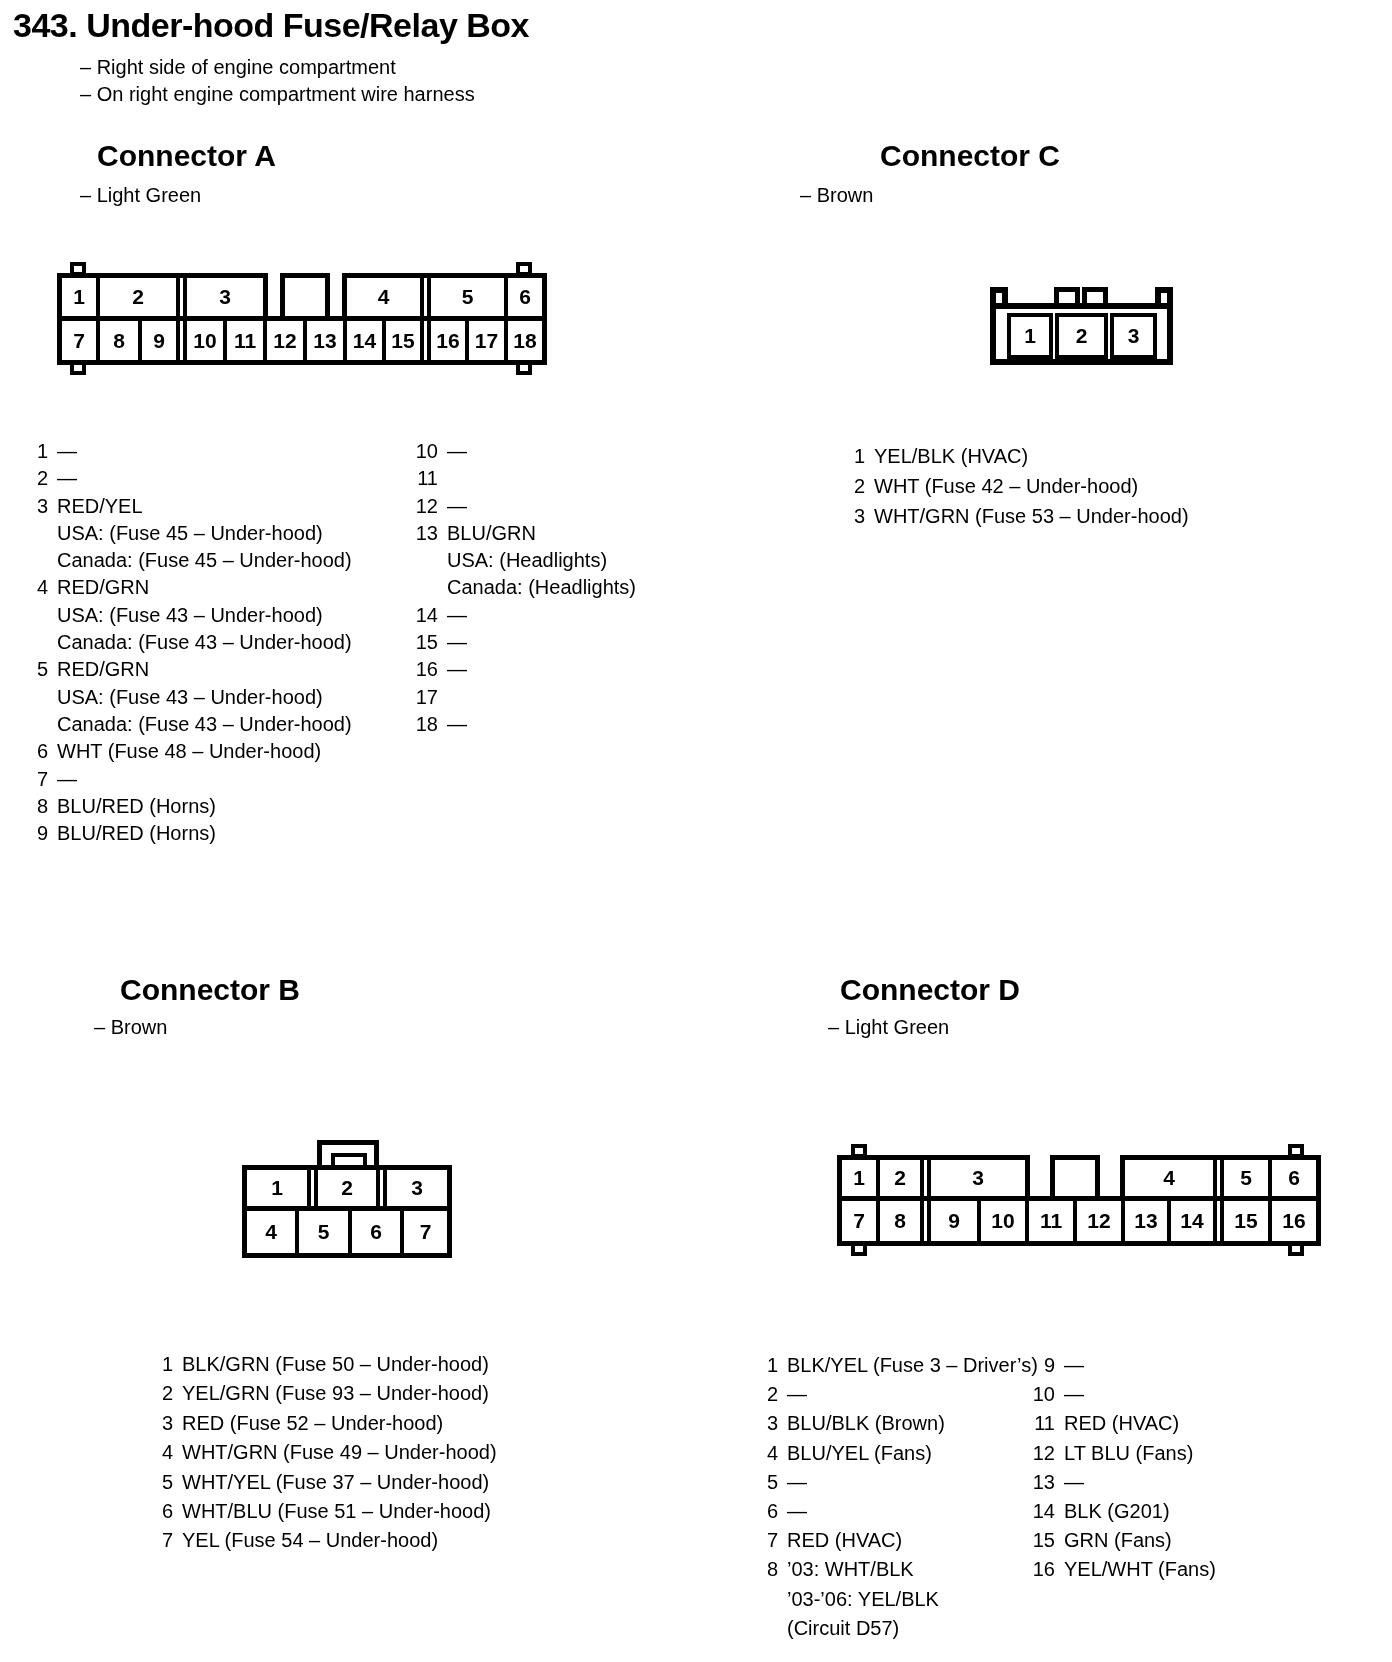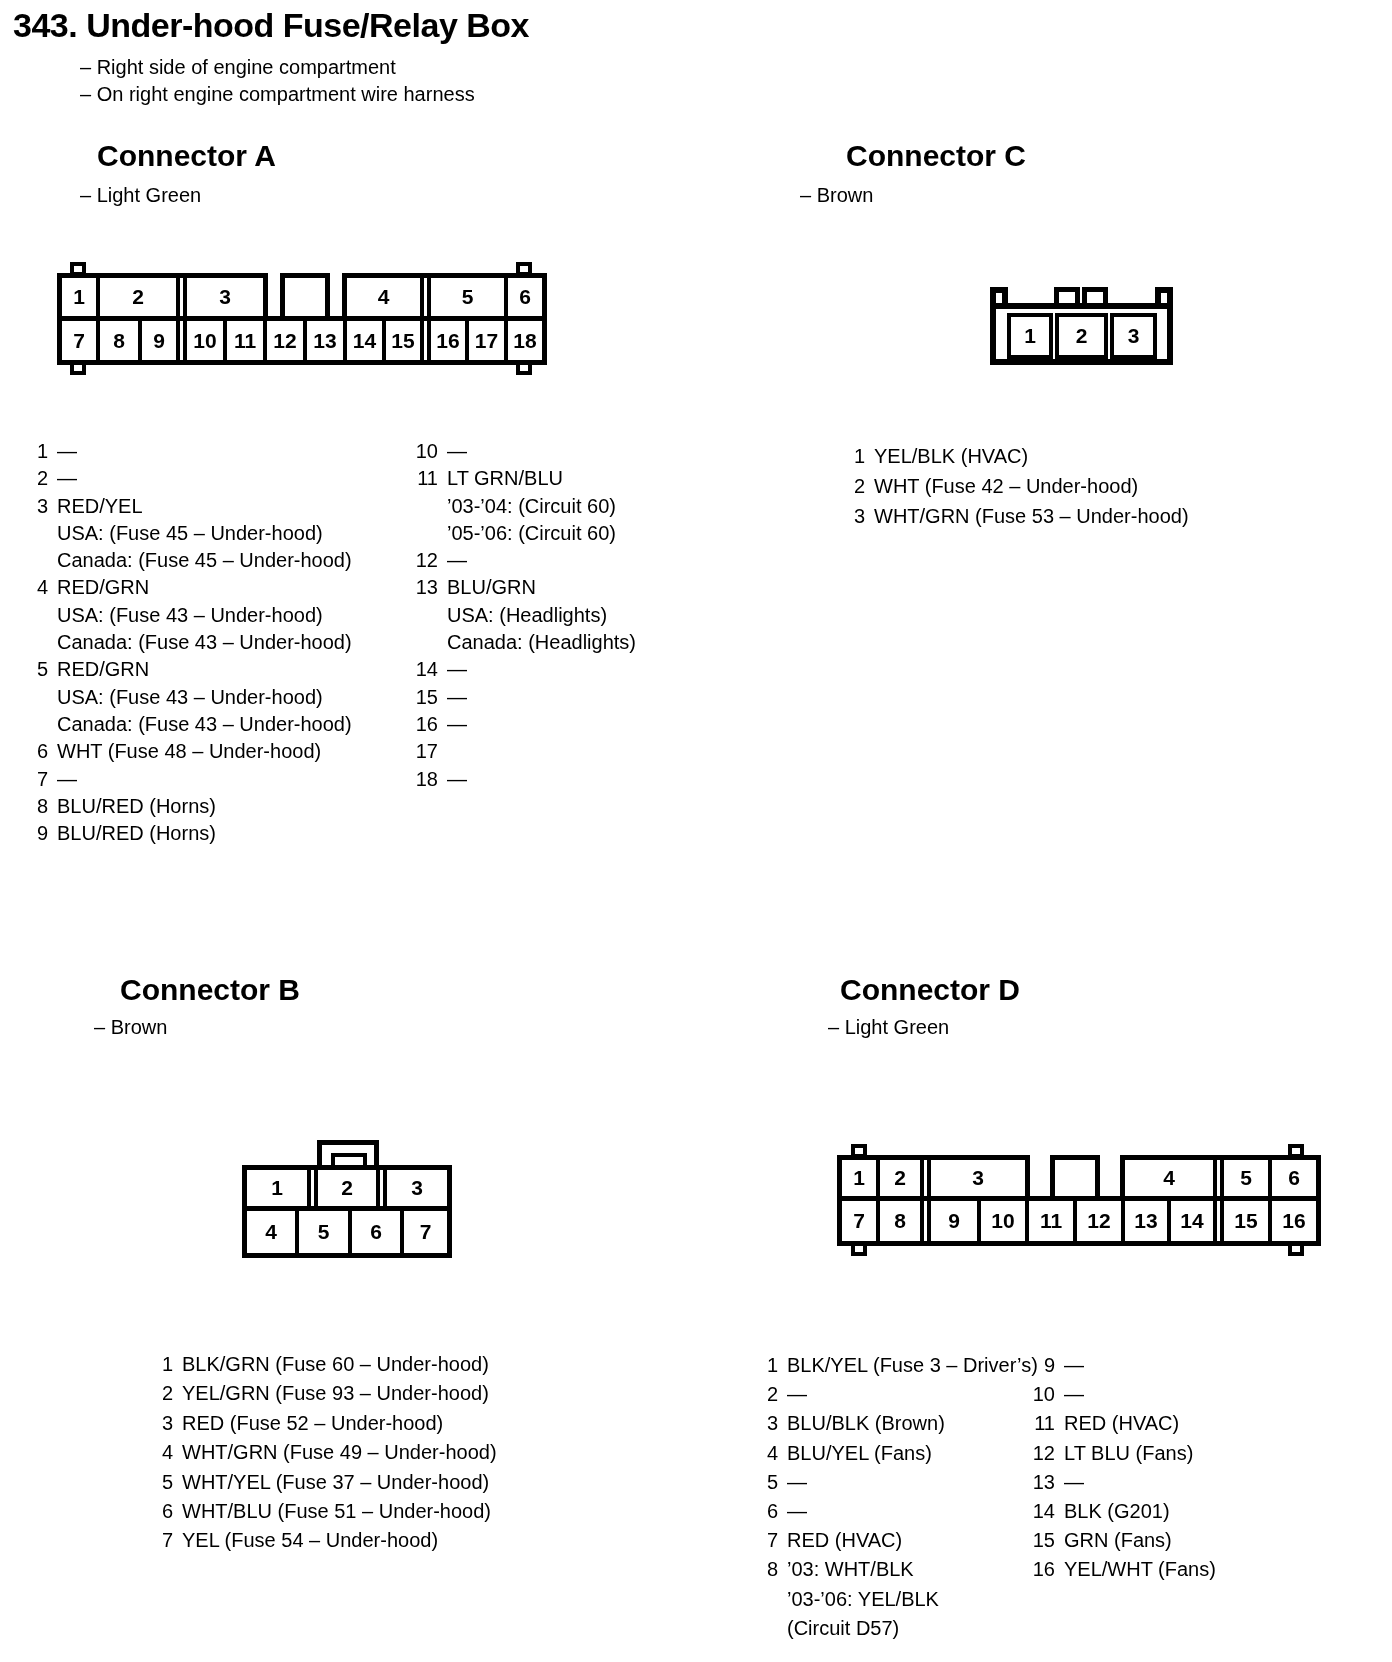--- a/index.html
+++ b/index.html
@@ -50,21 +50,21 @@
 
   <div class="doc-title">
     <span>343.</span>
     <span>Under-hood Fuse/Relay Box</span>
   </div>
   <div class="subline" style="top:56px">– Right side of engine compartment</div>
   <div class="subline" style="top:83px">– On right engine compartment wire harness</div>
 
   <div class="conn-title" style="left:97px;top:139px">Connector A</div>
   <div class="conn-color" style="left:80px;top:184px">– Light Green</div>
-  <div class="conn-title" style="left:846px;top:139px">Connector C</div>
+  <div class="conn-title" style="left:880px;top:139px">Connector C</div>
   <div class="conn-color" style="left:800px;top:184px">– Brown</div>
   <div class="conn-title" style="left:120px;top:973px">Connector B</div>
   <div class="conn-color" style="left:94px;top:1016px">– Brown</div>
   <div class="conn-title" style="left:840px;top:973px">Connector D</div>
   <div class="conn-color" style="left:828px;top:1016px">– Light Green</div>
 
   <div>
     <div class="ctab" style="left:70px;top:262px"></div>
     <div class="ctab" style="left:516px;top:262px"></div>
     <div class="ctab" style="left:70px;top:361px"></div>
@@ -225,23 +225,20 @@
 
   <div class="pinlist" style="left:400px;top:438px;--lh:27.3px;--numw:38px">
 
       <div class="pin-item">
         <span class="pin-num">10</span>
         <span class="pin-text">—</span>
       </div>
 
       <div class="pin-item">
         <span class="pin-num">11</span>
-        <span class="pin-text">LT GRN/BLU
-’03-’04: (Circuit 60)
-’05-’06: (Circuit 60)</span>
       </div>
 
       <div class="pin-item">
         <span class="pin-num">12</span>
         <span class="pin-text">—</span>
       </div>
 
       <div class="pin-item">
         <span class="pin-num">13</span>
         <span class="pin-text">BLU/GRN
@@ -289,21 +286,21 @@
       <div class="pin-item">
         <span class="pin-num">3</span>
         <span class="pin-text">WHT/GRN (Fuse 53 – Under-hood)</span>
       </div>
     </div>
 
   <div class="pinlist" style="left:140px;top:1350px;--lh:29.4px;--numw:33px">
 
       <div class="pin-item">
         <span class="pin-num">1</span>
-        <span class="pin-text">BLK/GRN (Fuse 60 – Under-hood)</span>
+        <span class="pin-text">BLK/GRN (Fuse 50 – Under-hood)</span>
       </div>
 
       <div class="pin-item">
         <span class="pin-num">2</span>
         <span class="pin-text">YEL/GRN (Fuse 93 – Under-hood)</span>
       </div>
 
       <div class="pin-item">
         <span class="pin-num">3</span>
         <span class="pin-text">RED (Fuse 52 – Under-hood)</span>

